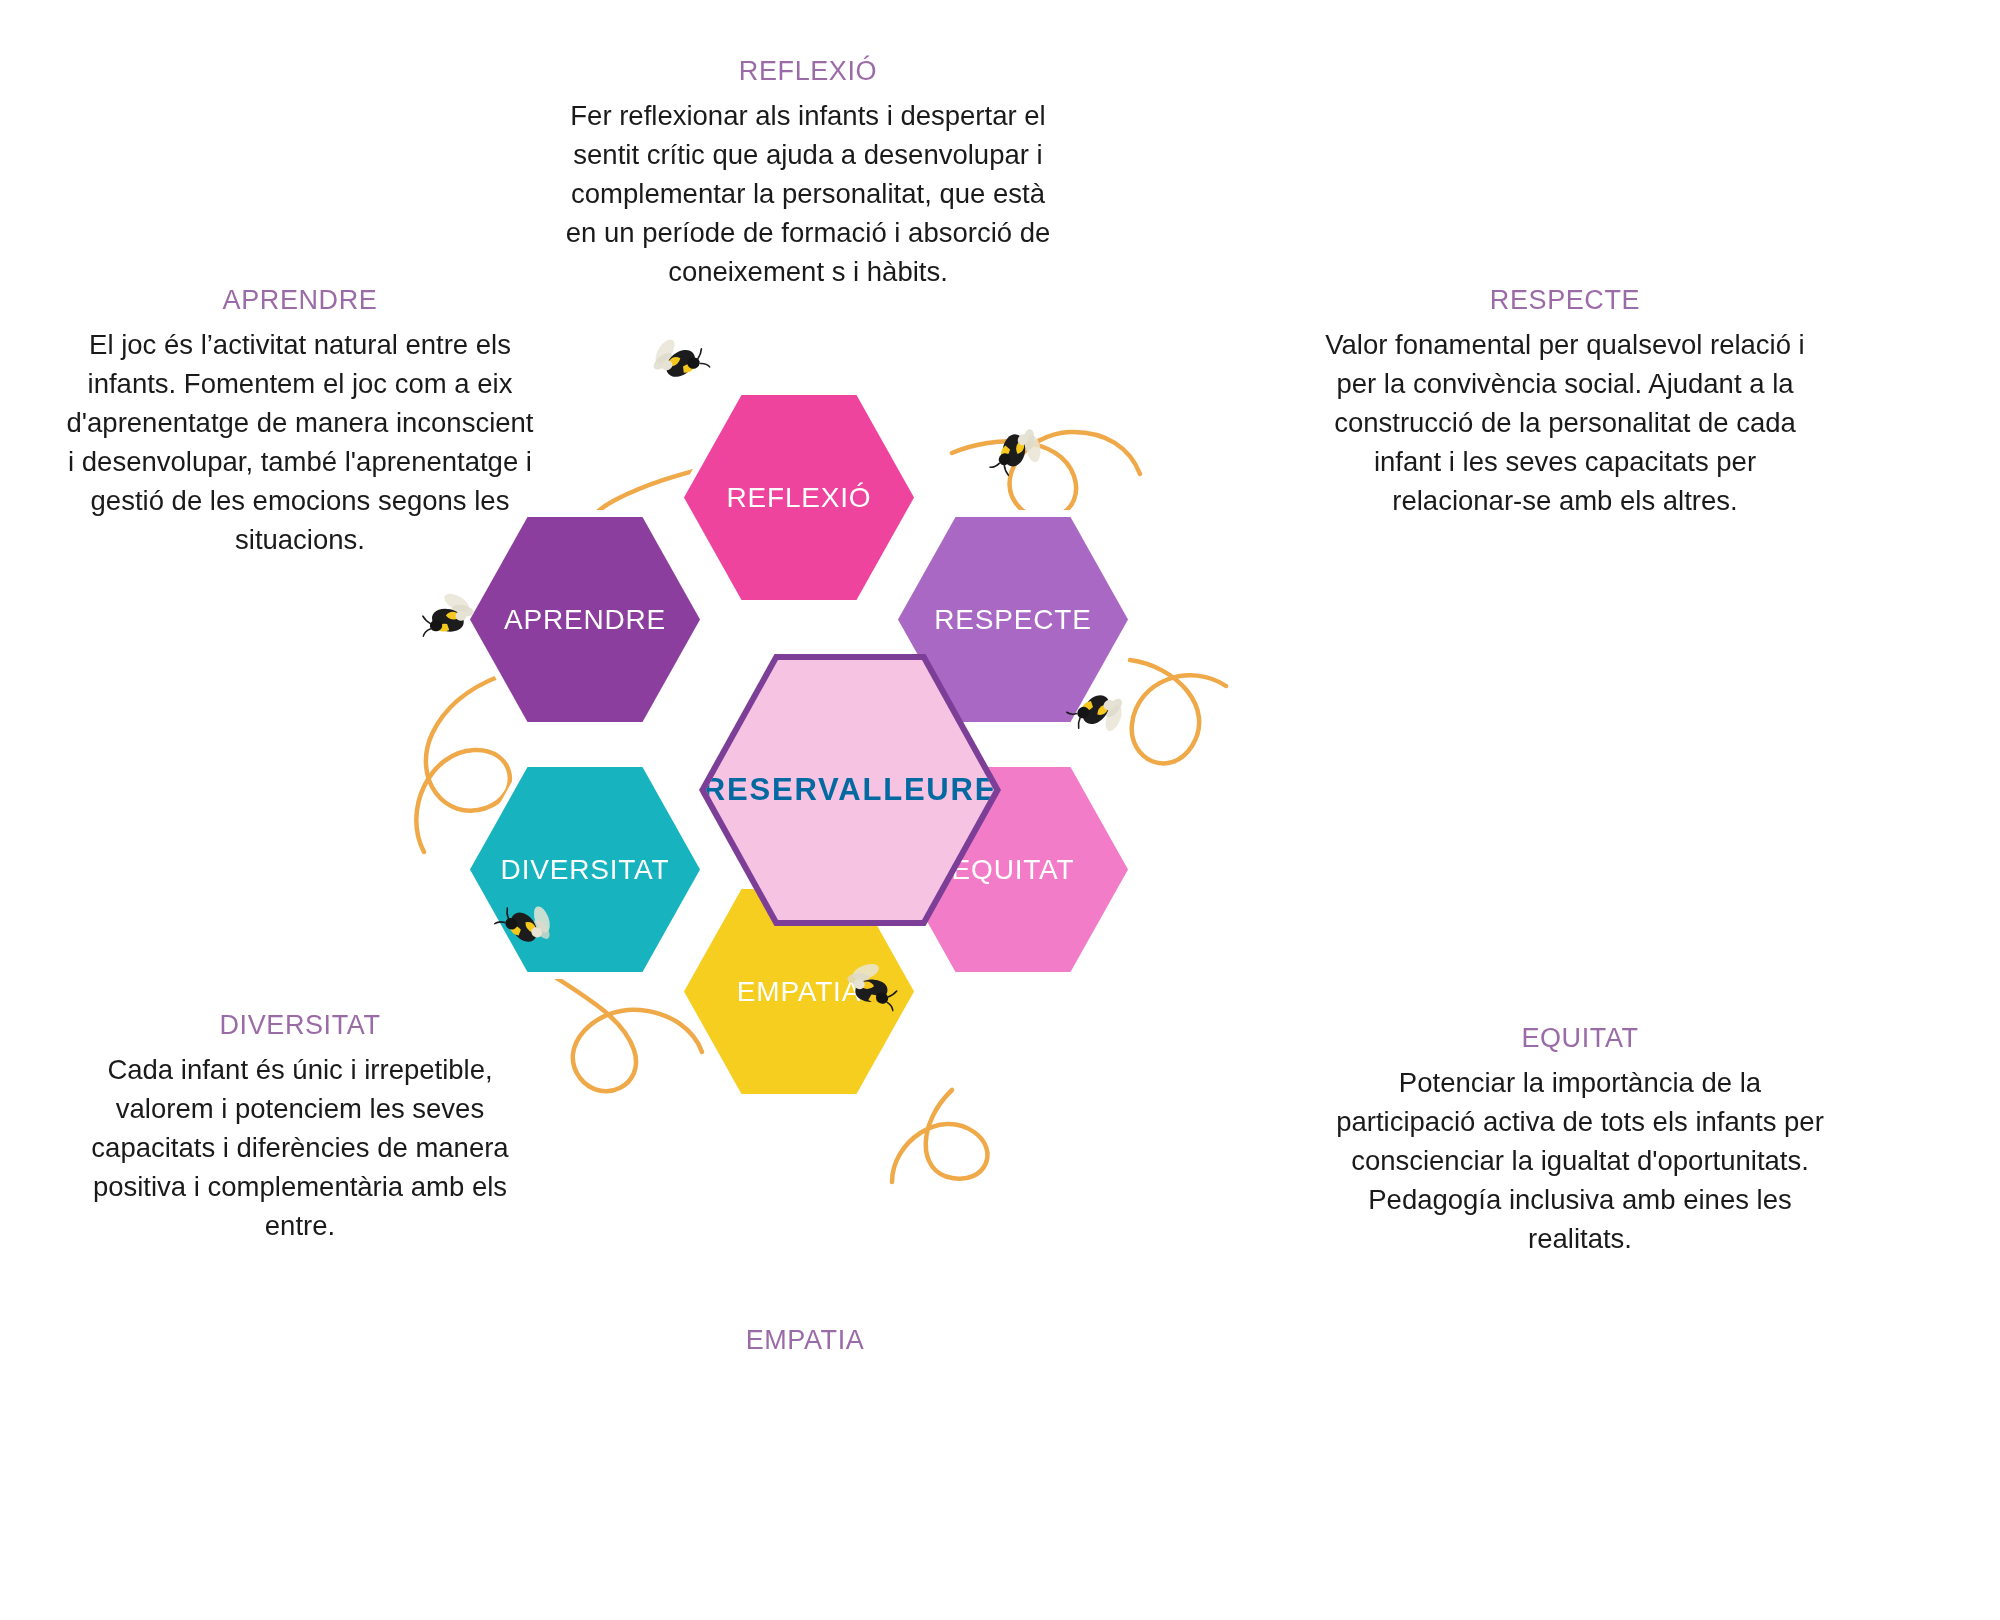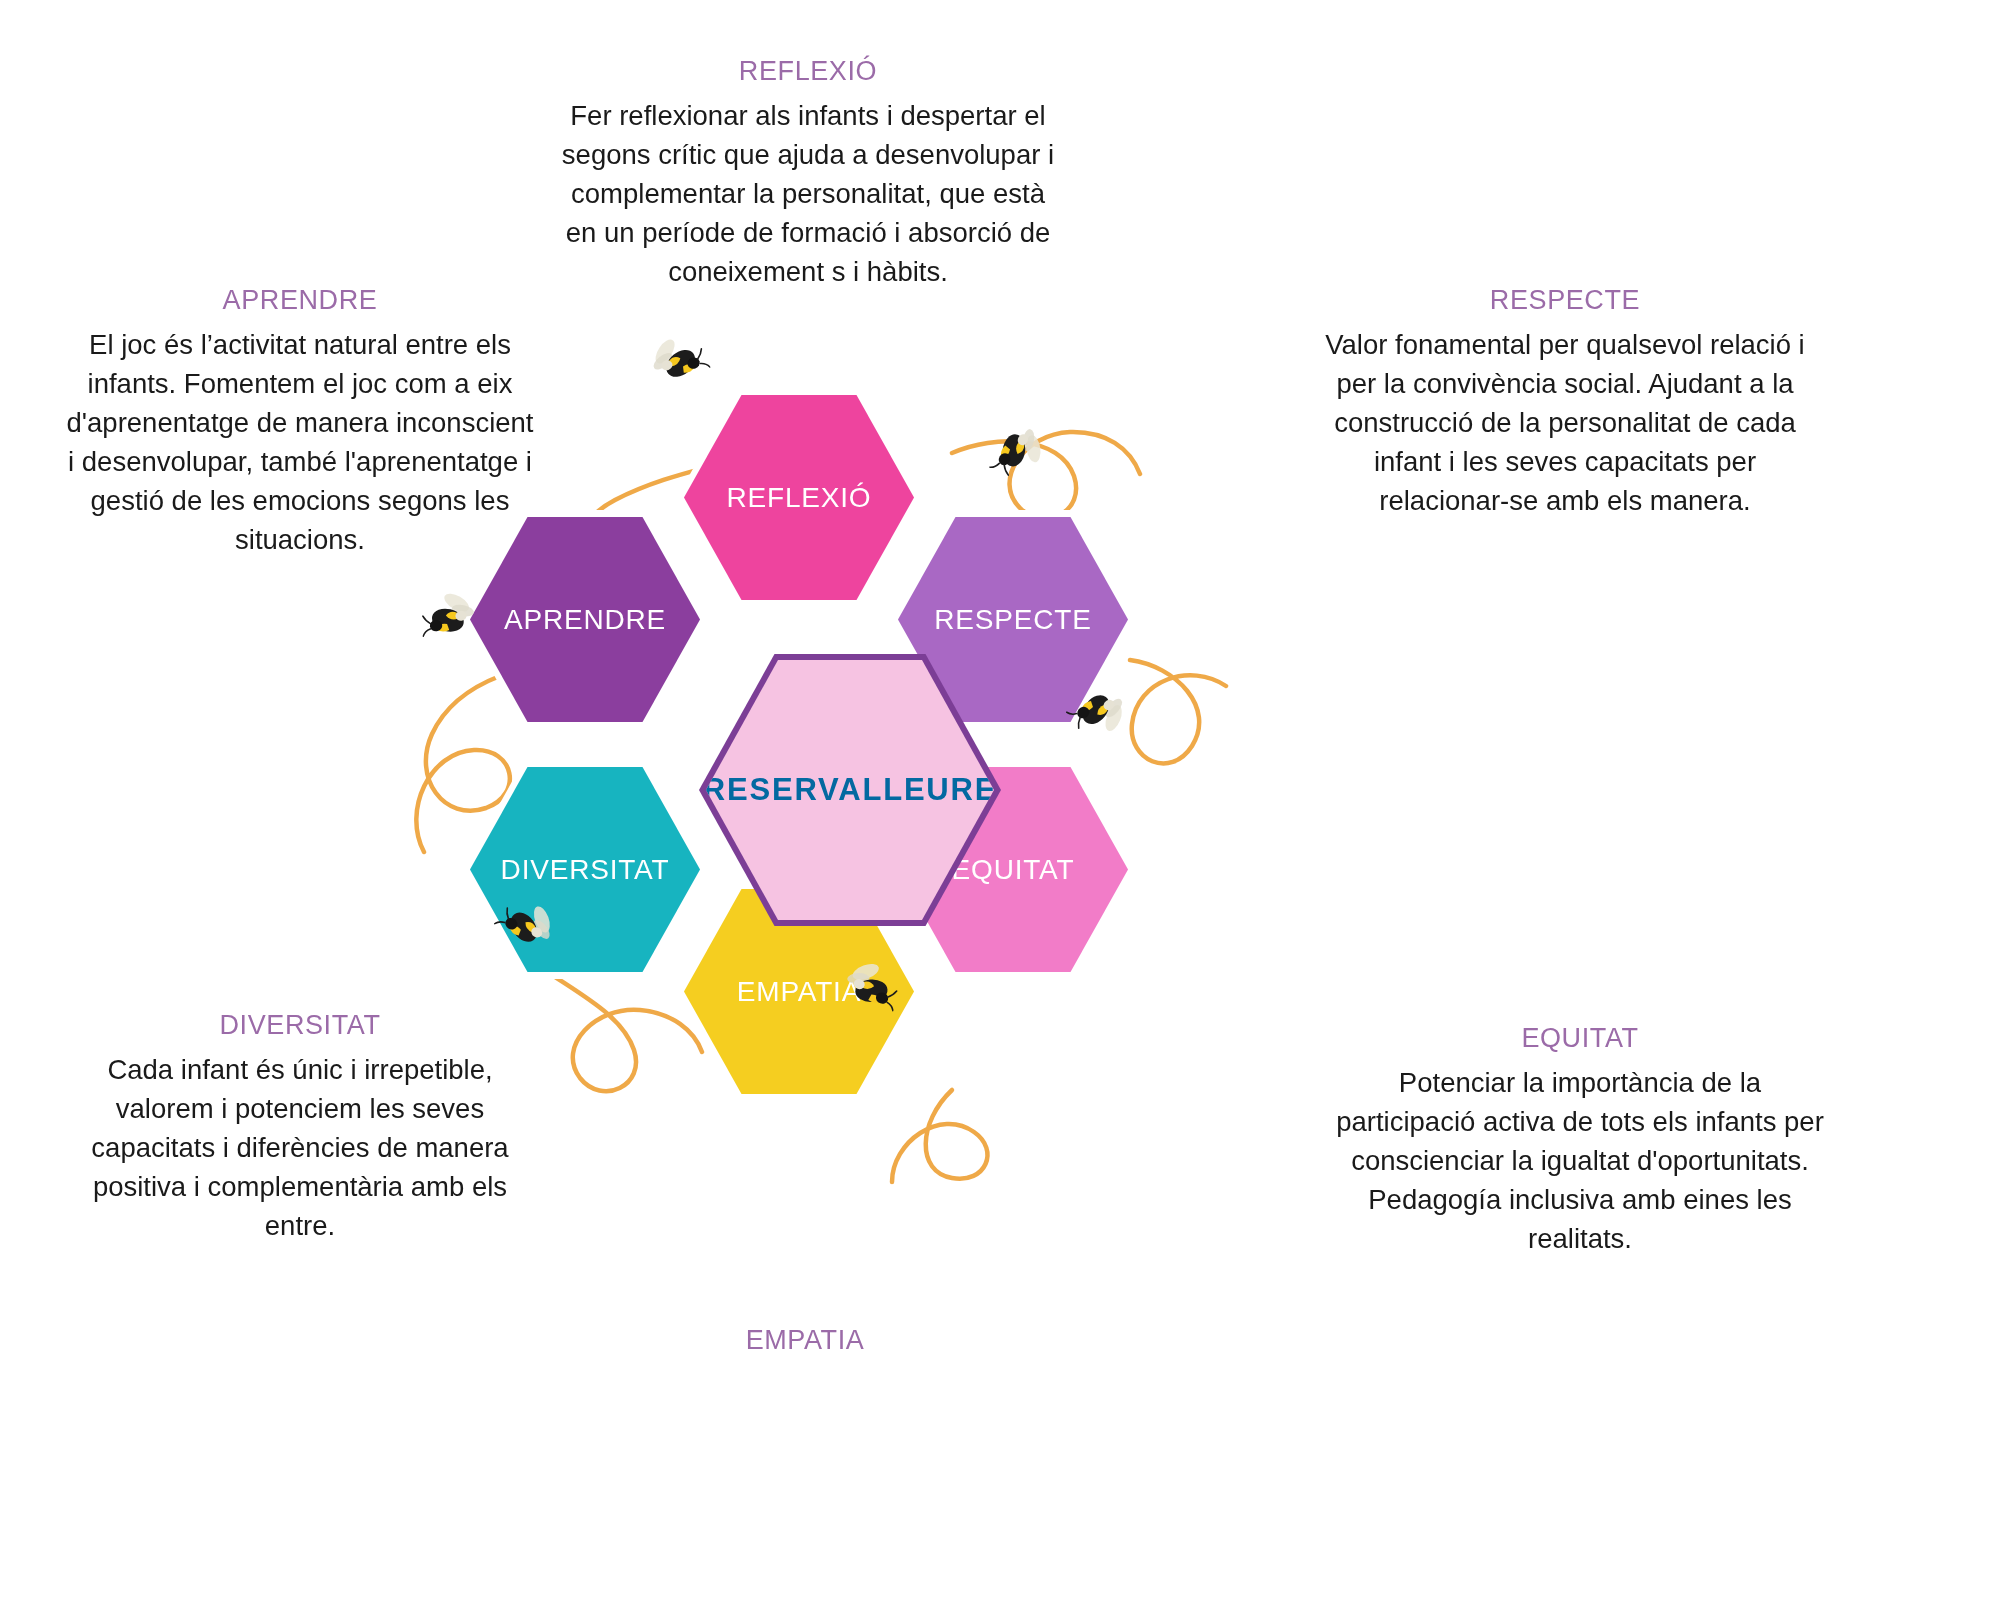--- a/index.html
+++ b/index.html
@@ -125,31 +125,31 @@
     width: 62px;
     height: 62px;
     pointer-events: none;
   }
 </style>
 </head>
 <body>
 
 <div class="tblock" id="block-reflexio">
   <div class="heading" style="color: rgb(155, 107, 168);">REFLEXIÓ</div>
-  <div class="body">Fer reflexionar als infants i despertar el segons crític que ajuda a desenvolupar i complementar la personalitat, que està en un període de formació i absorció de coneixement s i hàbits.</div>
+  <div class="body">Fer reflexionar als infants i despertar el sentit crític que ajuda a desenvolupar i complementar la personalitat, que està en un període de formació i absorció de coneixement s i hàbits.</div>
 </div>
 
 <div class="tblock" id="block-aprendre">
   <div class="heading" style="color: rgb(155, 107, 168);">APRENDRE</div>
   <div class="body">El joc és l’activitat natural entre els infants. Fomentem el joc com a eix d'aprenentatge de manera inconscient i desenvolupar, també l'aprenentatge i gestió de les emocions segons les situacions.</div>
 </div>
 
 <div class="tblock" id="block-respecte">
   <div class="heading" style="color: rgb(155, 107, 168);">RESPECTE</div>
-  <div class="body">Valor fonamental per qualsevol relació i per la convivència social. Ajudant a la construcció de la personalitat de cada infant i les seves capacitats per relacionar-se amb els manera.</div>
+  <div class="body">Valor fonamental per qualsevol relació i per la convivència social. Ajudant a la construcció de la personalitat de cada infant i les seves capacitats per relacionar-se amb els altres.</div>
 </div>
 
 <div class="tblock" id="block-diversitat">
   <div class="heading" style="color: rgb(155, 107, 168);">DIVERSITAT</div>
   <div class="body">Cada infant és únic i irrepetible, valorem i potenciem les seves capacitats i diferències de manera positiva i complementària amb els entre.</div>
 </div>
 
 <div class="tblock" id="block-equitat">
   <div class="heading" style="color: rgb(155, 107, 168);">EQUITAT</div>
   <div class="body">Potenciar la importància de la participació activa de tots els infants per conscienciar la igualtat d'oportunitats. Pedagogía inclusiva amb eines les realitats.</div>

